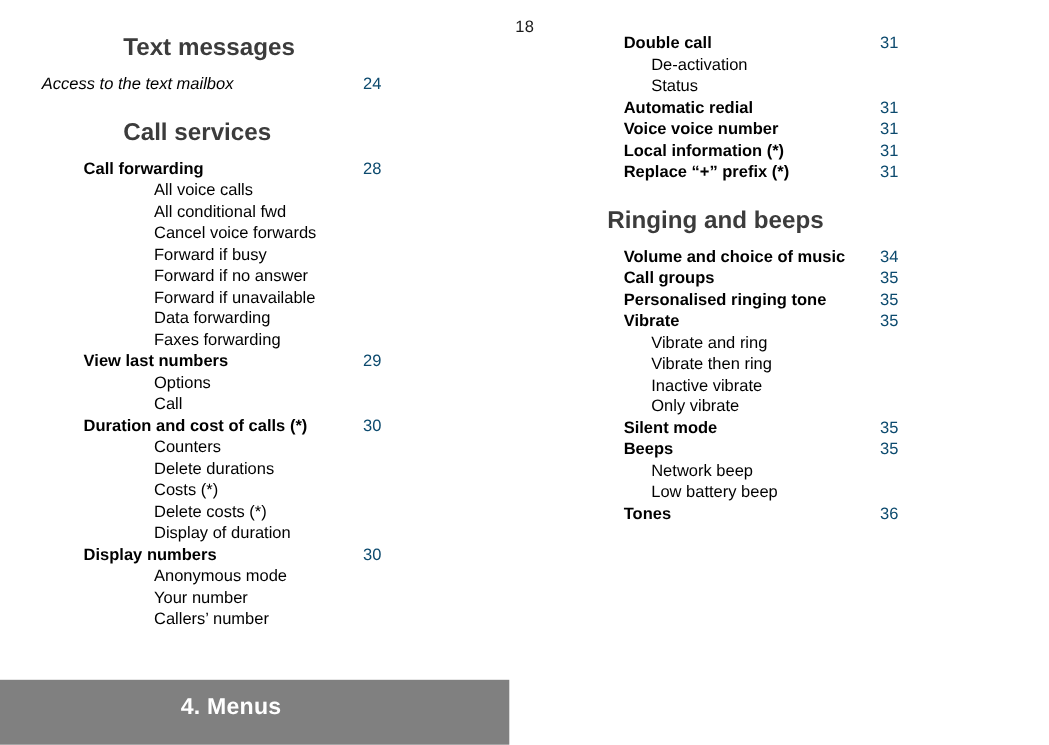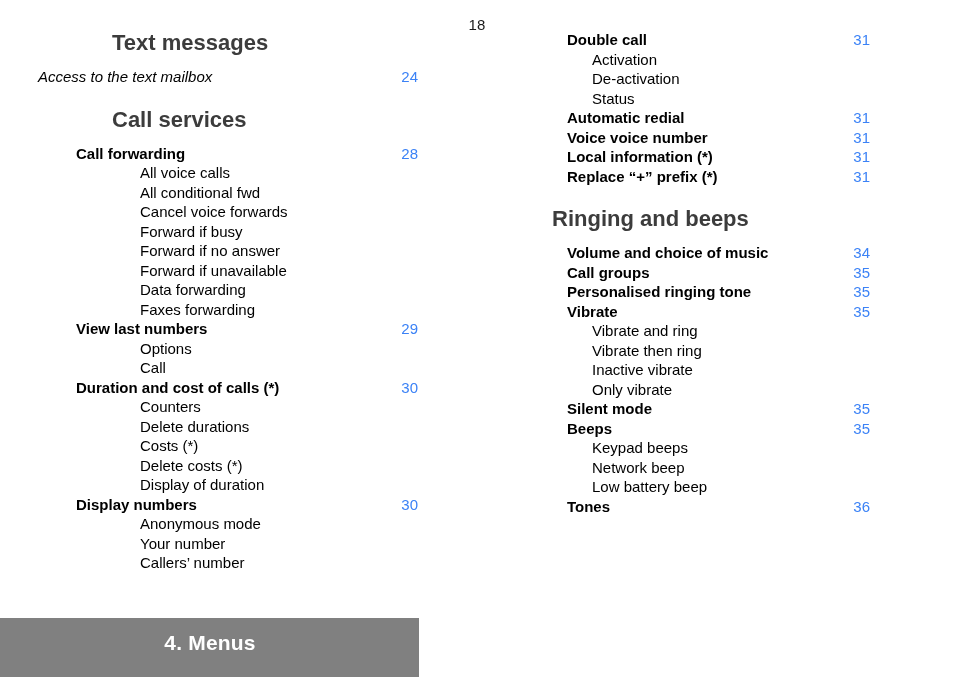--- a/index.html
+++ b/index.html
@@ -53,24 +53,24 @@
     position: relative;
     line-height: 19.5px;
     height: 19.5px;
     font-size: 15px;
     white-space: nowrap;
   }
   .toc-row .label { display: inline-block; }
   .toc-row .page {
     position: absolute;
     top: 0;
-    text-align: right;
+    text-align: left;
     font-weight: normal;
     font-style: normal;
-    color: #3b82f6;
+    color: #0c4a6e;
     font-size: 15px;
   }
 
   
   .col-left .toc-row .page { left: 330px; width: 88px; }
   .col-left .lvl0 { padding-left: 38px; }
   .col-left .lvl1 { padding-left: 76px; }
   .col-left .lvl2 { padding-left: 140px; }
 
   
@@ -82,21 +82,21 @@
   .w-italic { font-style: italic; }
 
   .spacer-sm { height: 11px; }
   .spacer-md { height: 20px; }
 
   
   .chapter-banner {
     position: absolute;
     left: 0;
     top: 618px;
-    width: 419px;
+    width: 463px;
     height: 59px;
     background: #808080;
   }
   .chapter-banner .chapter-title {
     position: absolute;
     left: 0;
     top: 13px;
     width: 420px;
     text-align: center;
     color: #ffffff;
@@ -139,41 +139,39 @@
       <div class="toc-row lvl1"><span class="label w-bold">Display numbers</span><span class="page">30</span></div>
       <div class="toc-row lvl2"><span class="label">Anonymous mode</span></div>
       <div class="toc-row lvl2"><span class="label">Your number</span></div>
       <div class="toc-row lvl2"><span class="label">Callers’ number</span></div>
     </div>
 </div>
 
 <div class="col col-right">
   <div id="sections-right">
       <div class="toc-row lvl1"><span class="label w-bold">Double call</span><span class="page">31</span></div>
-      <div class="toc-row lvl2"><span class="label">Activation</span></div>
       <div class="toc-row lvl2"><span class="label">De-activation</span></div>
       <div class="toc-row lvl2"><span class="label">Status</span></div>
       <div class="toc-row lvl1"><span class="label w-bold">Automatic redial</span><span class="page">31</span></div>
       <div class="toc-row lvl1"><span class="label w-bold">Voice voice number</span><span class="page">31</span></div>
       <div class="toc-row lvl1"><span class="label w-bold">Local information (*)</span><span class="page">31</span></div>
       <div class="toc-row lvl1"><span class="label w-bold">Replace “+” prefix (*)</span><span class="page">31</span></div>
       <div class="spacer-md"></div>
       <div class="section-head">Ringing and beeps</div>
       <div class="spacer-sm"></div>
       <div class="toc-row lvl1"><span class="label w-bold">Volume and choice of music</span><span class="page">34</span></div>
       <div class="toc-row lvl1"><span class="label w-bold">Call groups</span><span class="page">35</span></div>
       <div class="toc-row lvl1"><span class="label w-bold">Personalised ringing tone</span><span class="page">35</span></div>
       <div class="toc-row lvl1"><span class="label w-bold">Vibrate</span><span class="page">35</span></div>
       <div class="toc-row lvl2"><span class="label">Vibrate and ring</span></div>
       <div class="toc-row lvl2"><span class="label">Vibrate then ring</span></div>
       <div class="toc-row lvl2"><span class="label">Inactive vibrate</span></div>
       <div class="toc-row lvl2"><span class="label">Only vibrate</span></div>
       <div class="toc-row lvl1"><span class="label w-bold">Silent mode</span><span class="page">35</span></div>
       <div class="toc-row lvl1"><span class="label w-bold">Beeps</span><span class="page">35</span></div>
-      <div class="toc-row lvl2"><span class="label">Keypad beeps</span></div>
       <div class="toc-row lvl2"><span class="label">Network beep</span></div>
       <div class="toc-row lvl2"><span class="label">Low battery beep</span></div>
       <div class="toc-row lvl1"><span class="label w-bold">Tones</span><span class="page">36</span></div>
     </div>
 </div>
 
 <div class="chapter-banner">
   <div class="chapter-title">4. Menus</div>
 </div>
 

